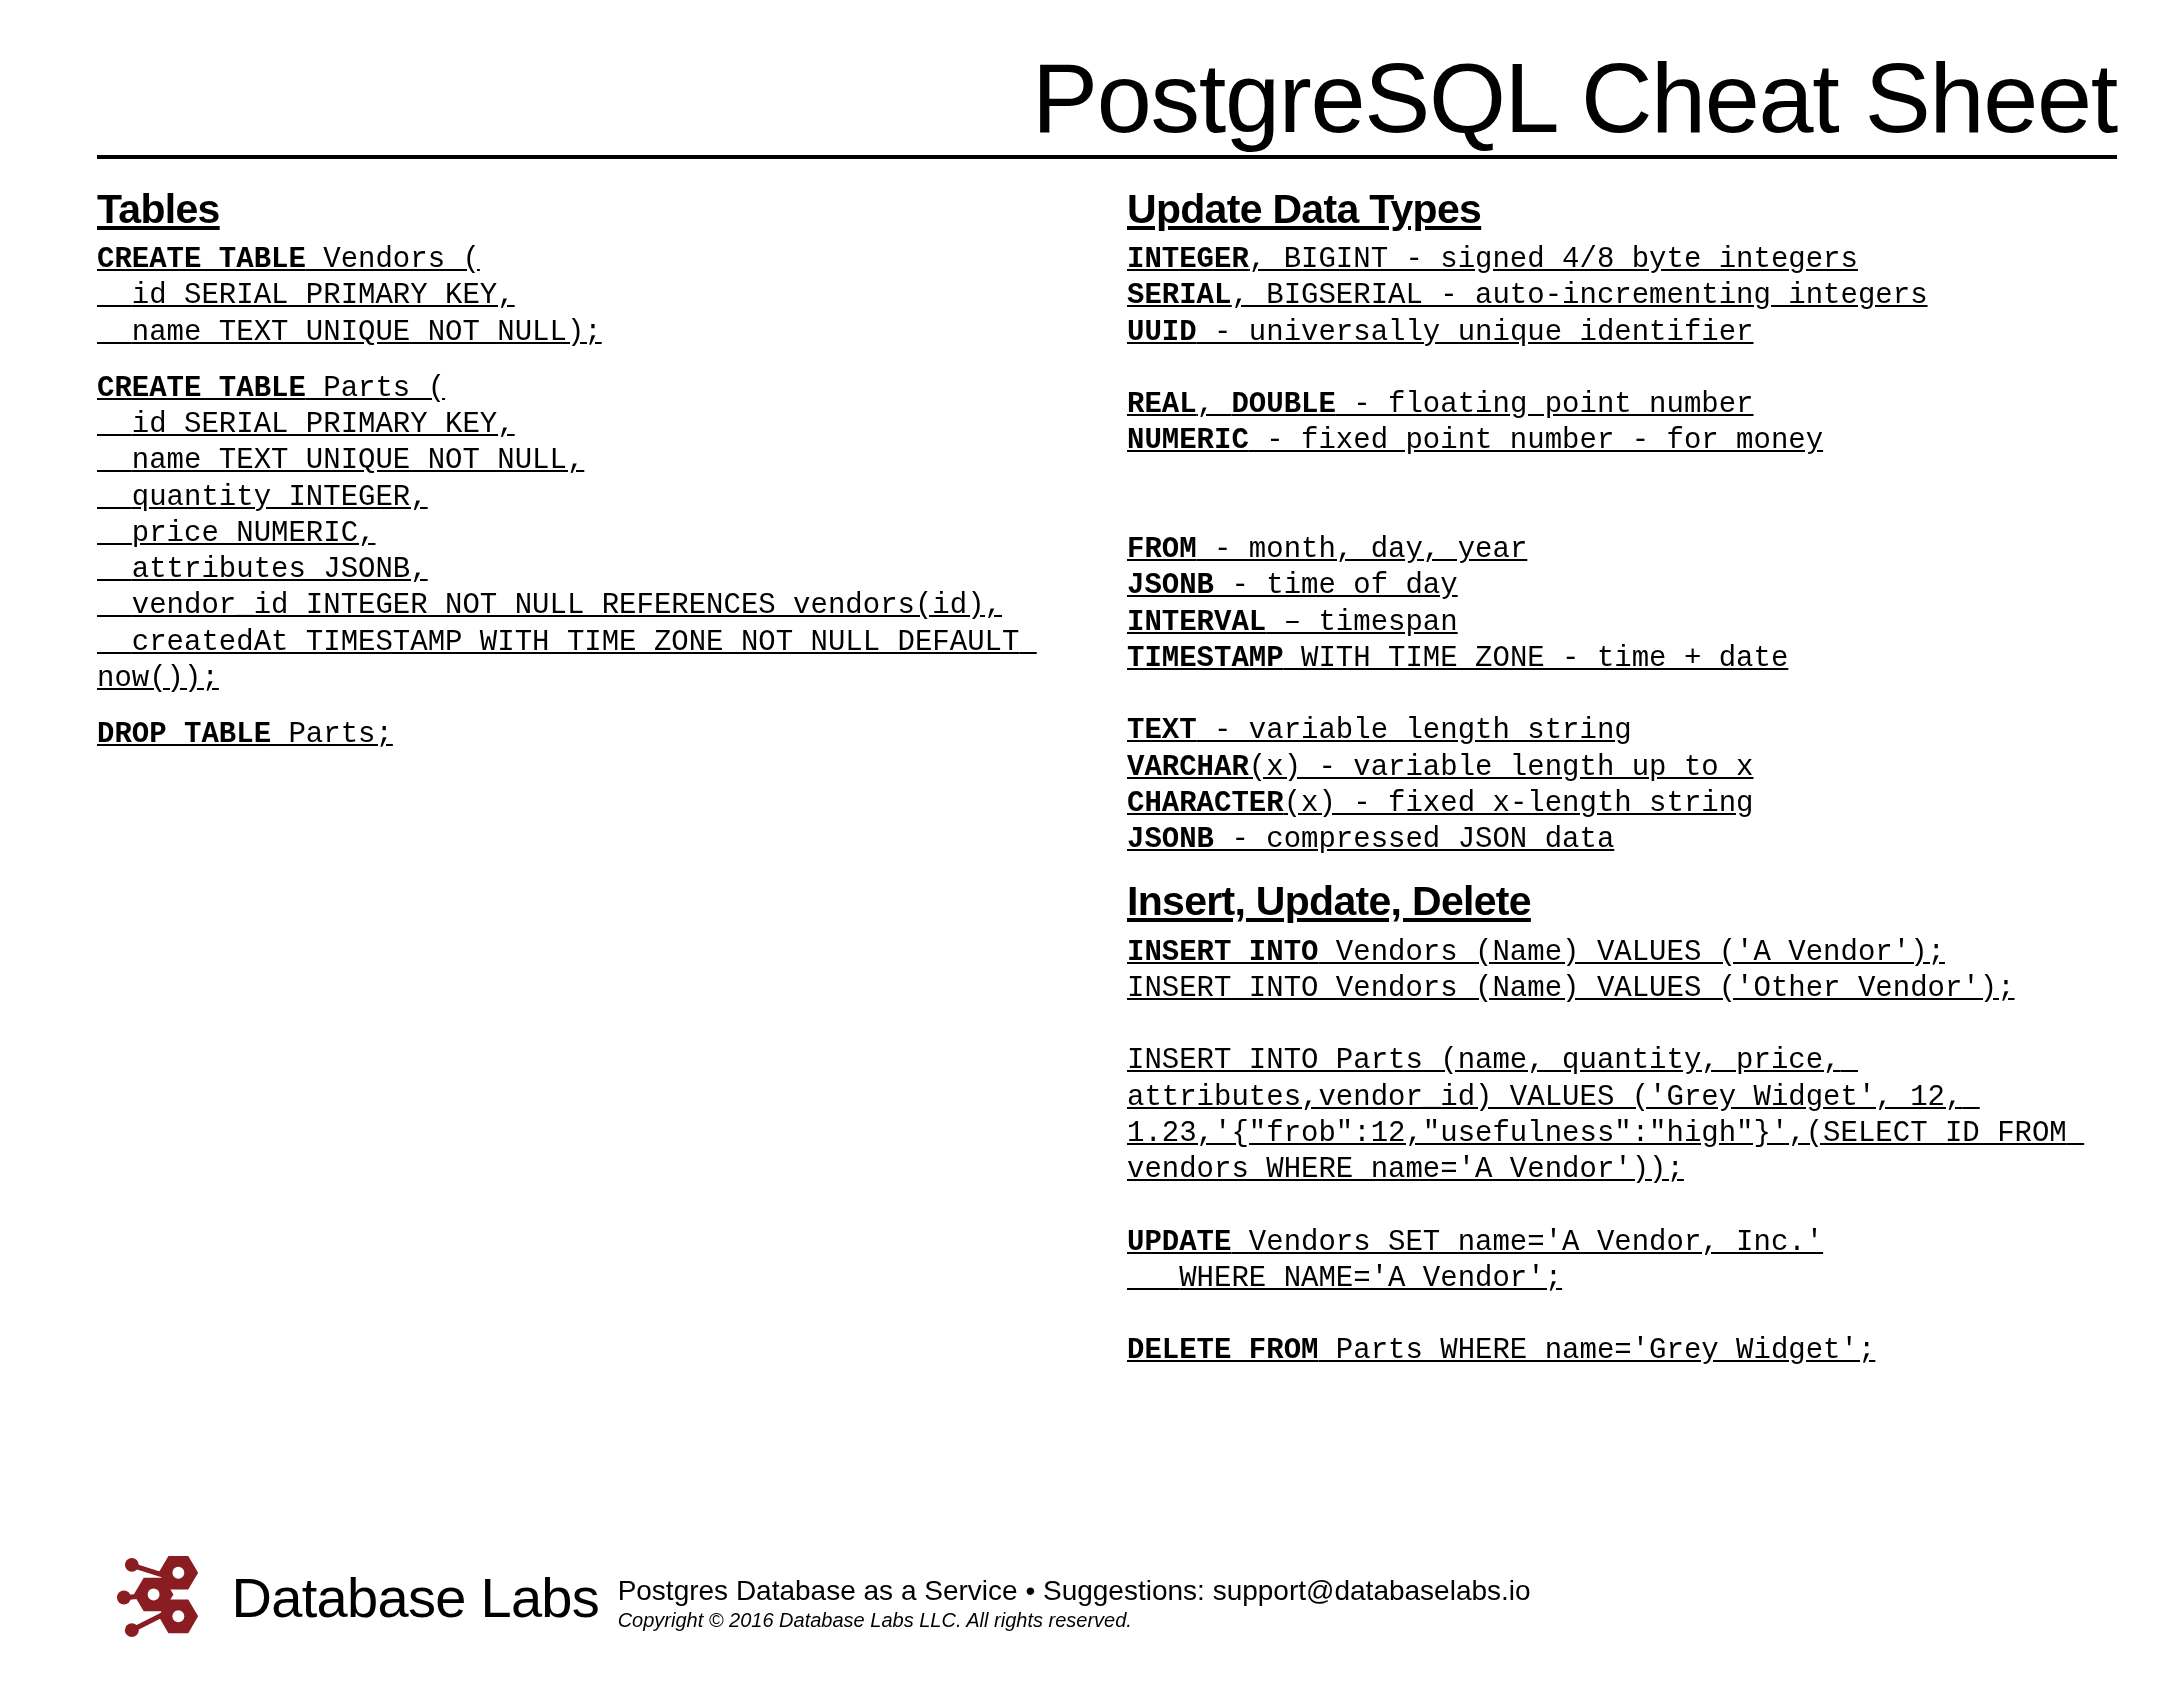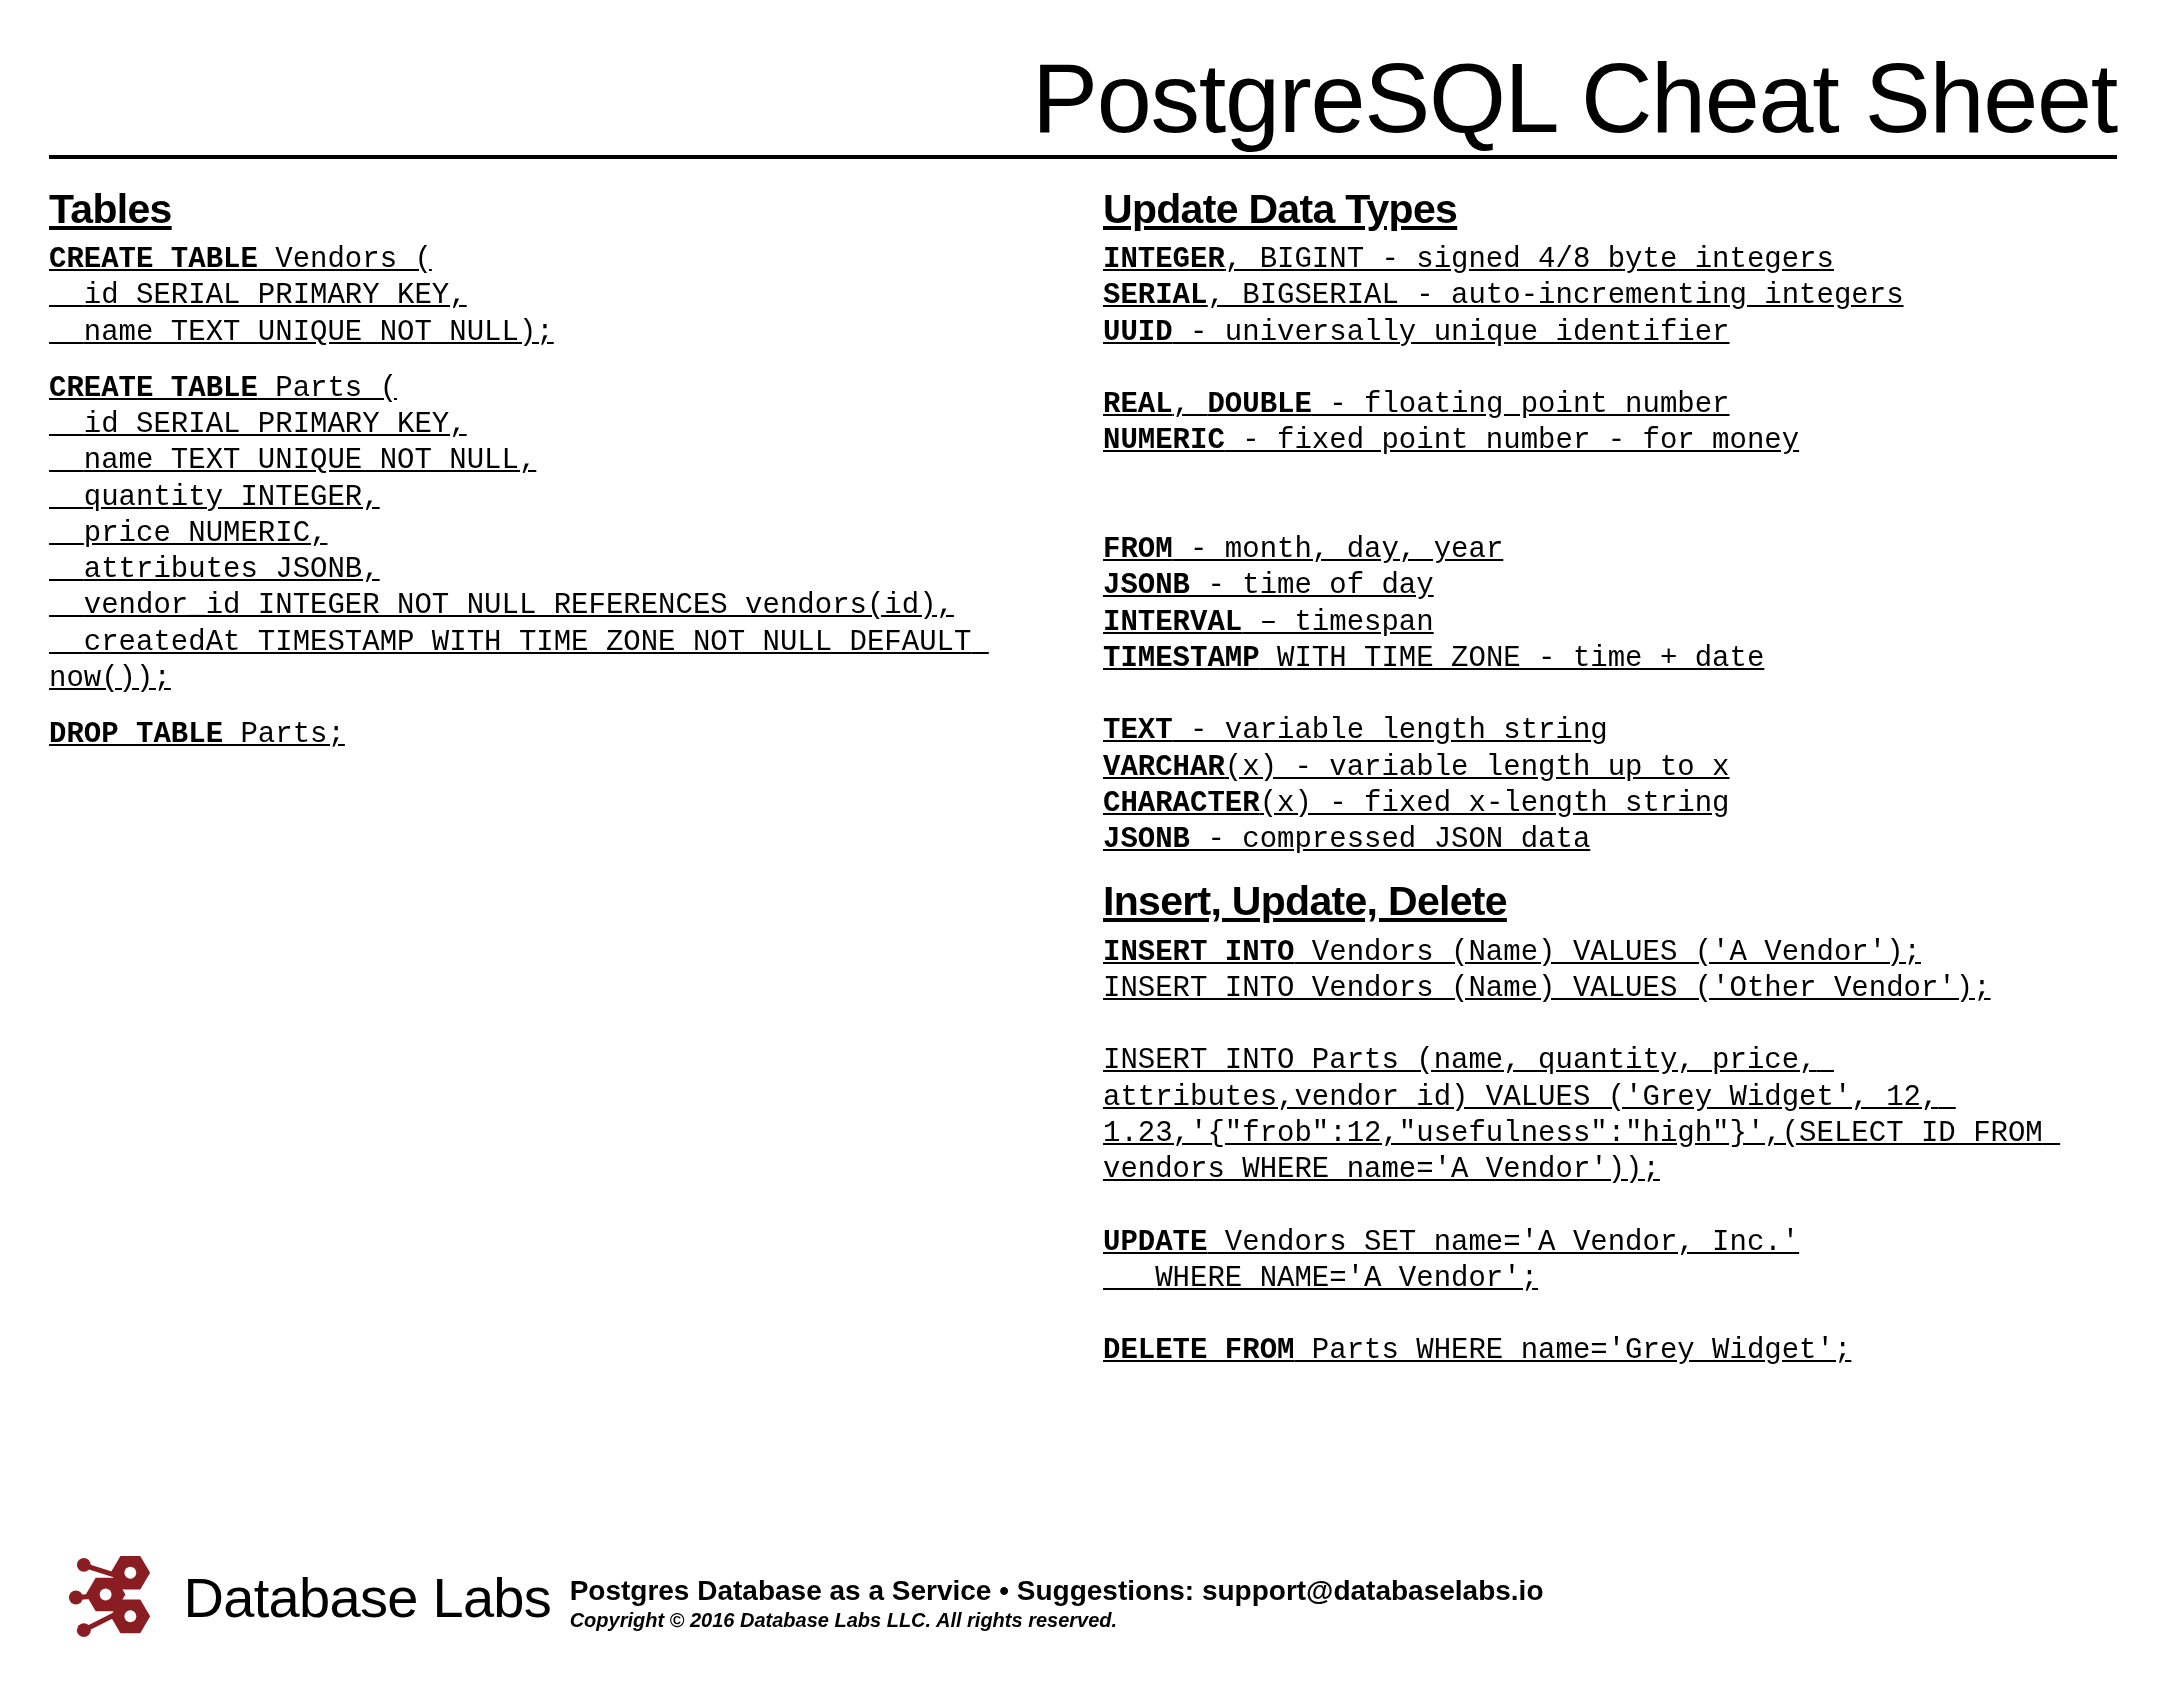--- a/index.html
+++ b/index.html
@@ -10,20 +10,21 @@
     font-family: "Helvetica Neue", Helvetica, Arial, sans-serif;
     color: #000;
     width: 2183px;
     height: 1687px;
     position: relative;
   }
   .page {
     padding: 46px 66px 0 49px;
     height: 100%;
     position: relative;
+    margin-left: 48px;
   }
   .title {
     text-align: right;
     font-size: 99px;
     font-weight: 400;
     letter-spacing: -1.3px;
     border-bottom: 4px solid #000;
     margin: 0 0 26.5px 0;
     padding-bottom: 5.3px;
     line-height: 1.05;
@@ -68,21 +69,20 @@
     font-family: "Myriad Pro", "Segoe UI", "Helvetica Neue", Arial, sans-serif;
     font-size: 56px;
     font-weight: 400;
     letter-spacing: -0.7px;
   }
   .footer-right {
     display: flex;
     flex-direction: column;
     justify-content: center;
     padding-top: 12px;
-    font-weight: bold;
   }
   .footer-tagline {
     font-family: "Myriad Pro", "Segoe UI", "Helvetica Neue", Arial, sans-serif;
     font-size: 28px;
   }
   .footer-copy {
     font-family: "Myriad Pro", "Segoe UI", "Helvetica Neue", Arial, sans-serif;
     font-style: italic;
     font-size: 20px;
     margin-top: 2.6px;

